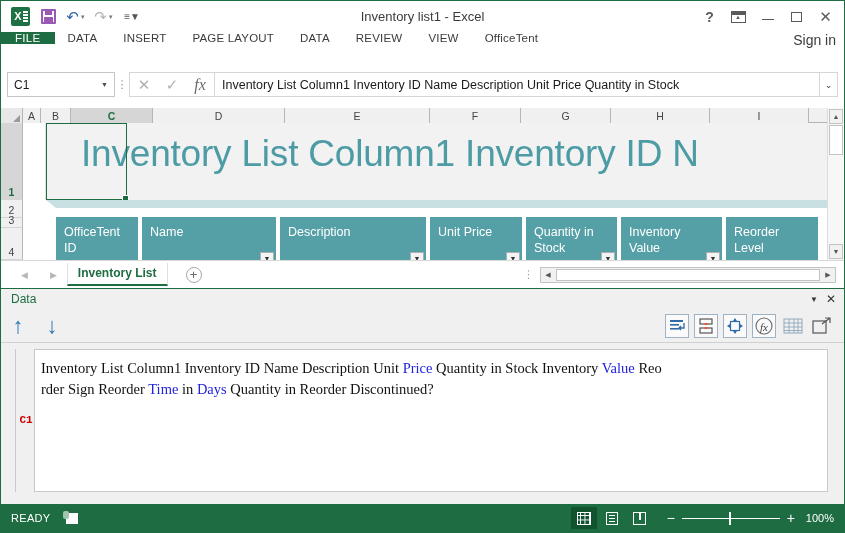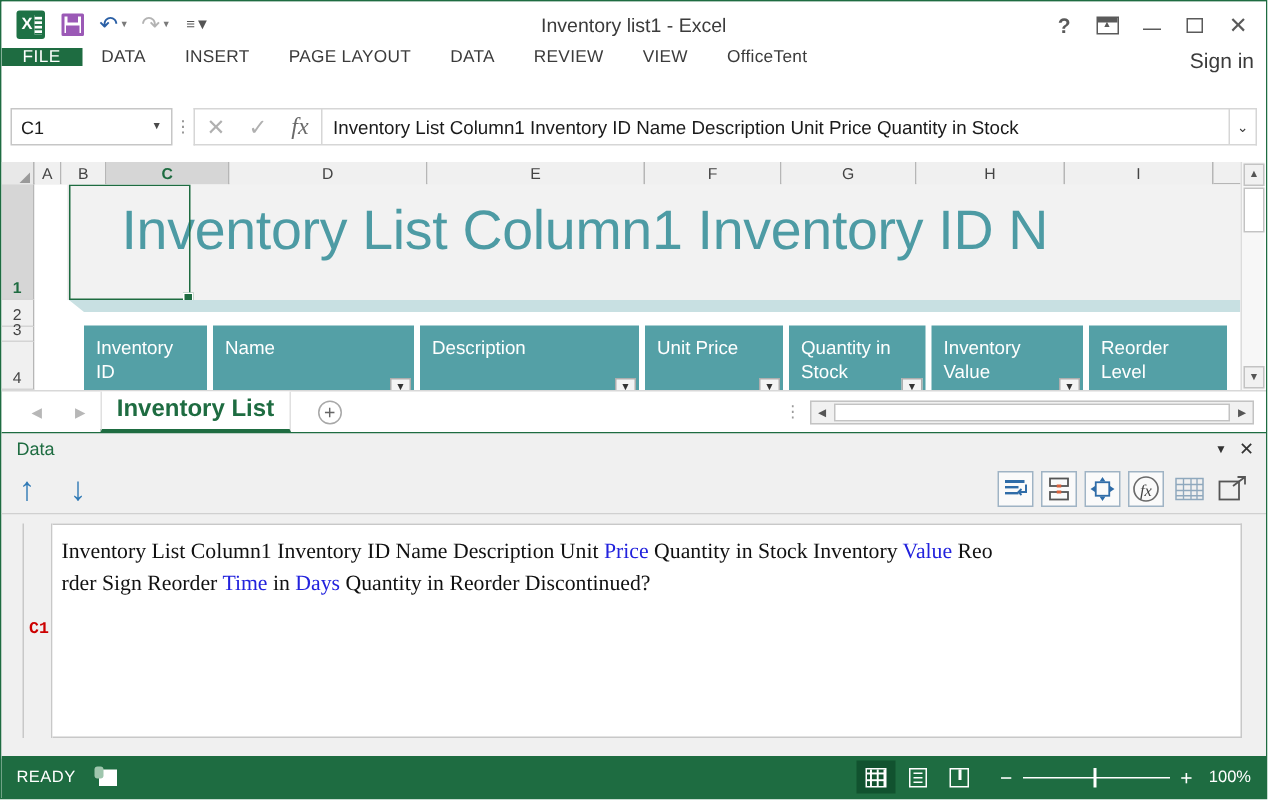--- a/index.html
+++ b/index.html
@@ -314,21 +314,21 @@
     position: absolute; left: 0; top: 259px; width: 843px; height: 28px;
     background: #ffffff;
     border-top: 1px solid #d8d8d8;
     display: flex; align-items: center;
   }
   .navarrows { display: flex; align-items: center; padding-left: 20px; gap: 22px; }
   .navarrow { font-size: 9px; color: #b7b7b7; }
   .stab {
     margin-left: 10px;
     padding: 3px 10px 4px 10px;
-    font-size: 16px; color: #1e6c41; font-weight: bold;
+    font-size: 12px; color: #1e6c41; font-weight: bold;
     background: #ffffff;
     border: 1px solid #e0e0e0; border-bottom: 2px solid #1e6c41;
     border-top: none;
   }
   .addsheet {
     margin-left: 18px;
     width: 16px; height: 16px; border-radius: 50%;
     border: 1px solid #a8a8a8; color: #666;
     display: flex; align-items: center; justify-content: center;
     font-size: 13px; line-height: 1;
@@ -584,21 +584,21 @@
     <div class="gridbody">
       <div class="colA-band"></div>
       <div class="title-band">
         <div class="title-text">Inventory List  Column1 Inventory ID N</div>
       </div>
       <div class="selbox"></div>
       <div class="accent-band"></div>
 
       <div class="tbl-headers">
         <div class="th left-filt" style="width:82px">
-          <span>Inventory ID</span>
+          <span>OfficeTent ID</span>
           
         </div>
         <div class="th" style="width:134px">
           <span>Name</span>
           <span class="filt">▼</span>
         </div>
         <div class="th" style="width:146px">
           <span>Description</span>
           <span class="filt">▼</span>
         </div>

